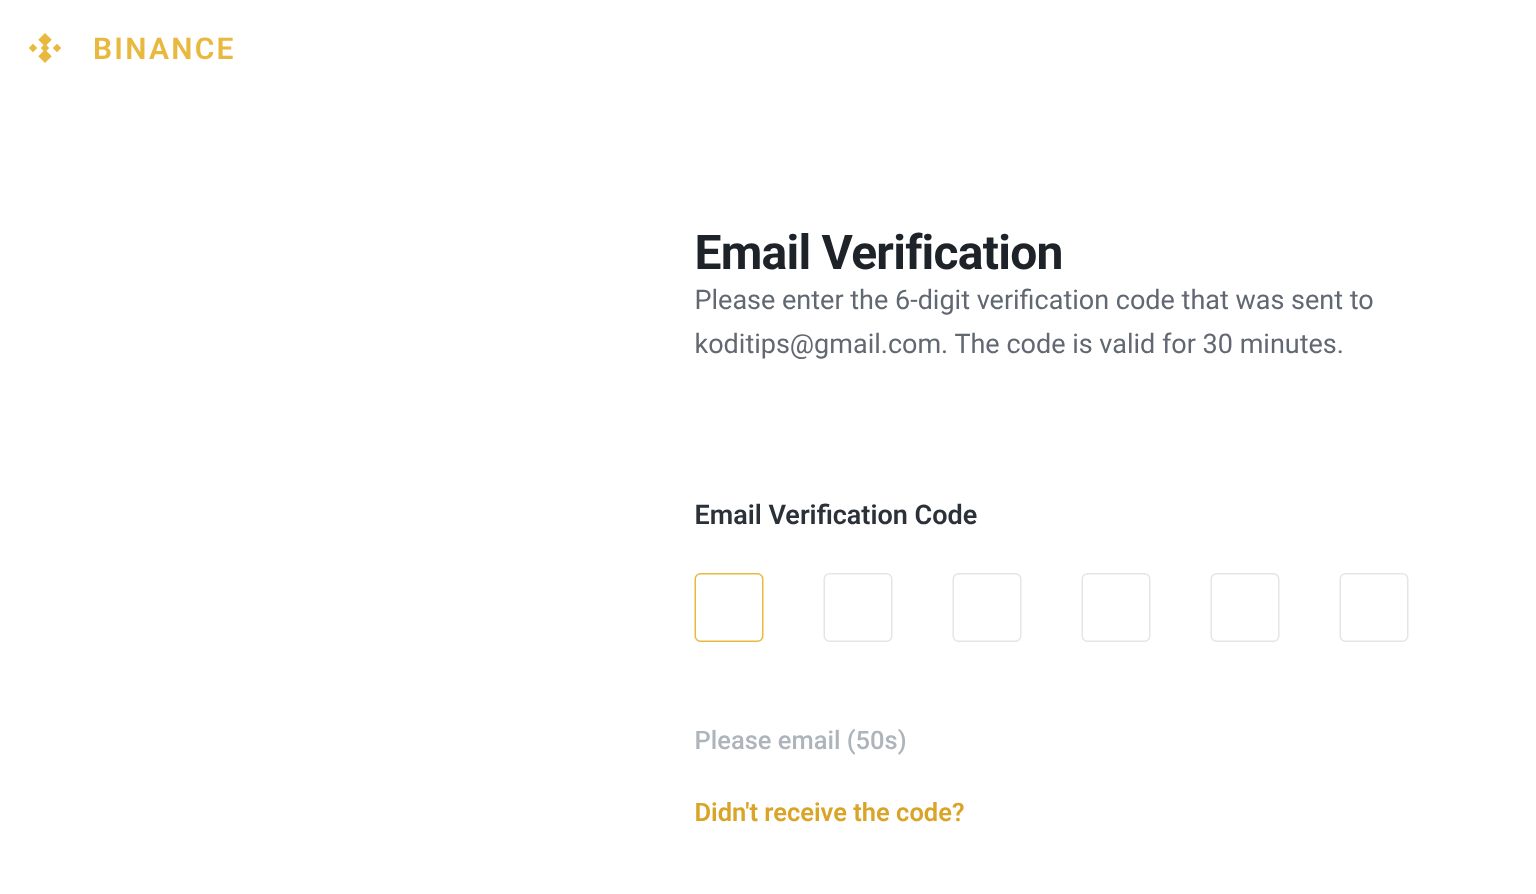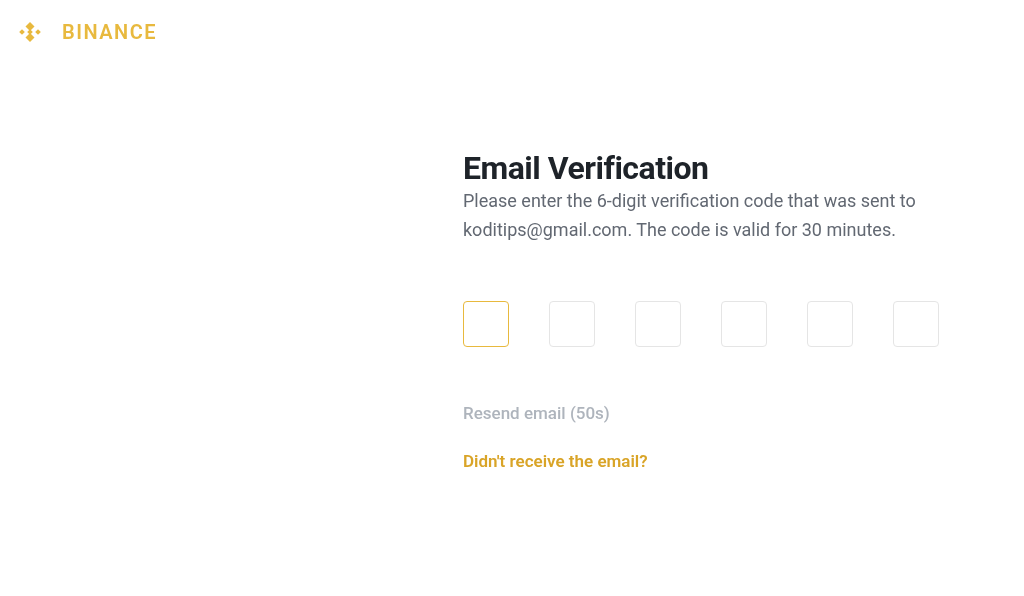--- a/index.html
+++ b/index.html
@@ -45,21 +45,21 @@
     .title {
       font-size: 32px;
       font-weight: 700;
       color: #1e2329;
       letter-spacing: -0.5px;
     }
     .description {
       font-size: 18px;
       color: #626872;
       line-height: 1.6;
-      margin-bottom: 56px;
+      margin-bottom: 88px;
       max-width: 470px;
     }
     .field-label {
       font-size: 18px;
       font-weight: 600;
       color: #2b3139;
       margin-bottom: 28px;
     }
     .code-inputs {
       display: flex;
@@ -108,23 +108,24 @@
         <path d="M12 22 L7.5 17.5 L12 13 L16.5 17.5 Z" fill="#e8b93e"></path>
       </svg>
     </span>
     <span class="logo-text">BINANCE</span>
   </div>
 </div>
 
 <div class="main-content">
   <h1 class="title">Email Verification</h1>
   <p class="description">Please enter the 6-digit verification code that was sent to koditips@gmail.com. The code is valid for 30 minutes.</p>
+  <div class="field-label">Email Verification Code</div>
   <div class="code-inputs">
     <input type="text" maxlength="1" class="code-box active" value="" style="">
     <input type="text" maxlength="1" class="code-box" value="" style="">
     <input type="text" maxlength="1" class="code-box" value="" style="">
     <input type="text" maxlength="1" class="code-box" value="" style="">
     <input type="text" maxlength="1" class="code-box" value="" style="">
     <input type="text" maxlength="1" class="code-box" value="" style="">
   </div>
-  <div class="resend-text">Resend email (50s)</div>
-  <a class="help-link">Didn't receive the email?</a>
+  <div class="resend-text">Please email (50s)</div>
+  <a class="help-link">Didn't receive the code?</a>
 </div>
 
 </body></html>

